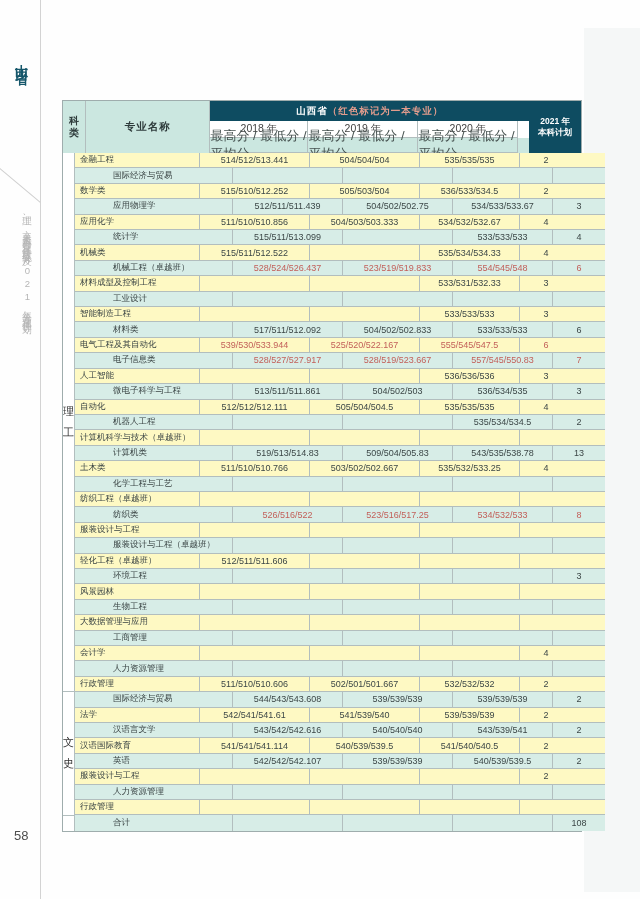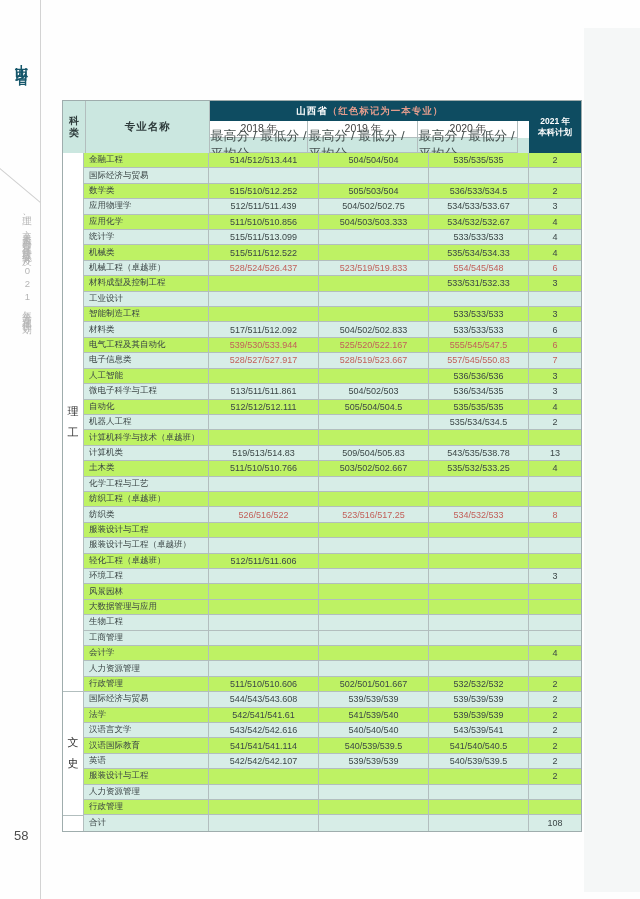--- a/index.html
+++ b/index.html
@@ -74,23 +74,23 @@
   }
 
   .tbody{display:flex;width:100%;}
   .catcol{width:23px;border-right:1px solid var(--border);display:flex;flex-direction:column;background:#fff;}
   .catcell{
     display:flex;flex-direction:column;align-items:center;justify-content:center;
     font-size:11px;color:#333;gap:6px;border-bottom:1px solid var(--border);
   }
   .catcell:last-child{border-bottom:none;}
   .rows{flex:1;display:flex;flex-direction:column;}
-  .row{display:flex;height:15.41px;border-bottom:1px solid var(--border);background:#bef264;}
+  .row{display:flex;height:15.41px;border-bottom:1px solid var(--border);background:#fef9c3;}
   .row:last-child{border-bottom:none;}
-  .row.alt{background:var(--row-teal);}
+  .row.alt{background:var(--row-teal);padding-left:33px;}
   .cell{
     border-right:1px solid var(--border);
     display:flex;align-items:center;justify-content:center;
     font-size:9px;color:var(--ink);overflow:hidden;white-space:nowrap;
   }
   .cell.major{width:125px;justify-content:flex-start;padding-left:5px;font-size:8.5px;color:#3a4444;}
   .cell.s18{width:110px;} .cell.s19{width:110px;} .cell.s20{width:100px;}
   .cell.plan{width:52px;border-right:none;}
   .cell.red{color:var(--red);}
 </style>
@@ -339,29 +339,29 @@
             <div class="cell s20"></div>
             <div class="cell plan">3</div>
           </div>
           <div class="row">
             <div class="cell major">风景园林</div>
             <div class="cell s18"></div>
             <div class="cell s19"></div>
             <div class="cell s20"></div>
             <div class="cell plan"></div>
           </div>
+          <div class="row alt">
+            <div class="cell major">生物工程</div>
+            <div class="cell s18"></div>
+            <div class="cell s19"></div>
+            <div class="cell s20"></div>
+            <div class="cell plan"></div>
+          </div>
           <div class="row">
             <div class="cell major">大数据管理与应用</div>
-            <div class="cell s18"></div>
-            <div class="cell s19"></div>
-            <div class="cell s20"></div>
-            <div class="cell plan"></div>
-          </div>
-          <div class="row alt">
-            <div class="cell major">生物工程</div>
             <div class="cell s18"></div>
             <div class="cell s19"></div>
             <div class="cell s20"></div>
             <div class="cell plan"></div>
           </div>
           <div class="row alt">
             <div class="cell major">工商管理</div>
             <div class="cell s18"></div>
             <div class="cell s19"></div>
             <div class="cell s20"></div>

